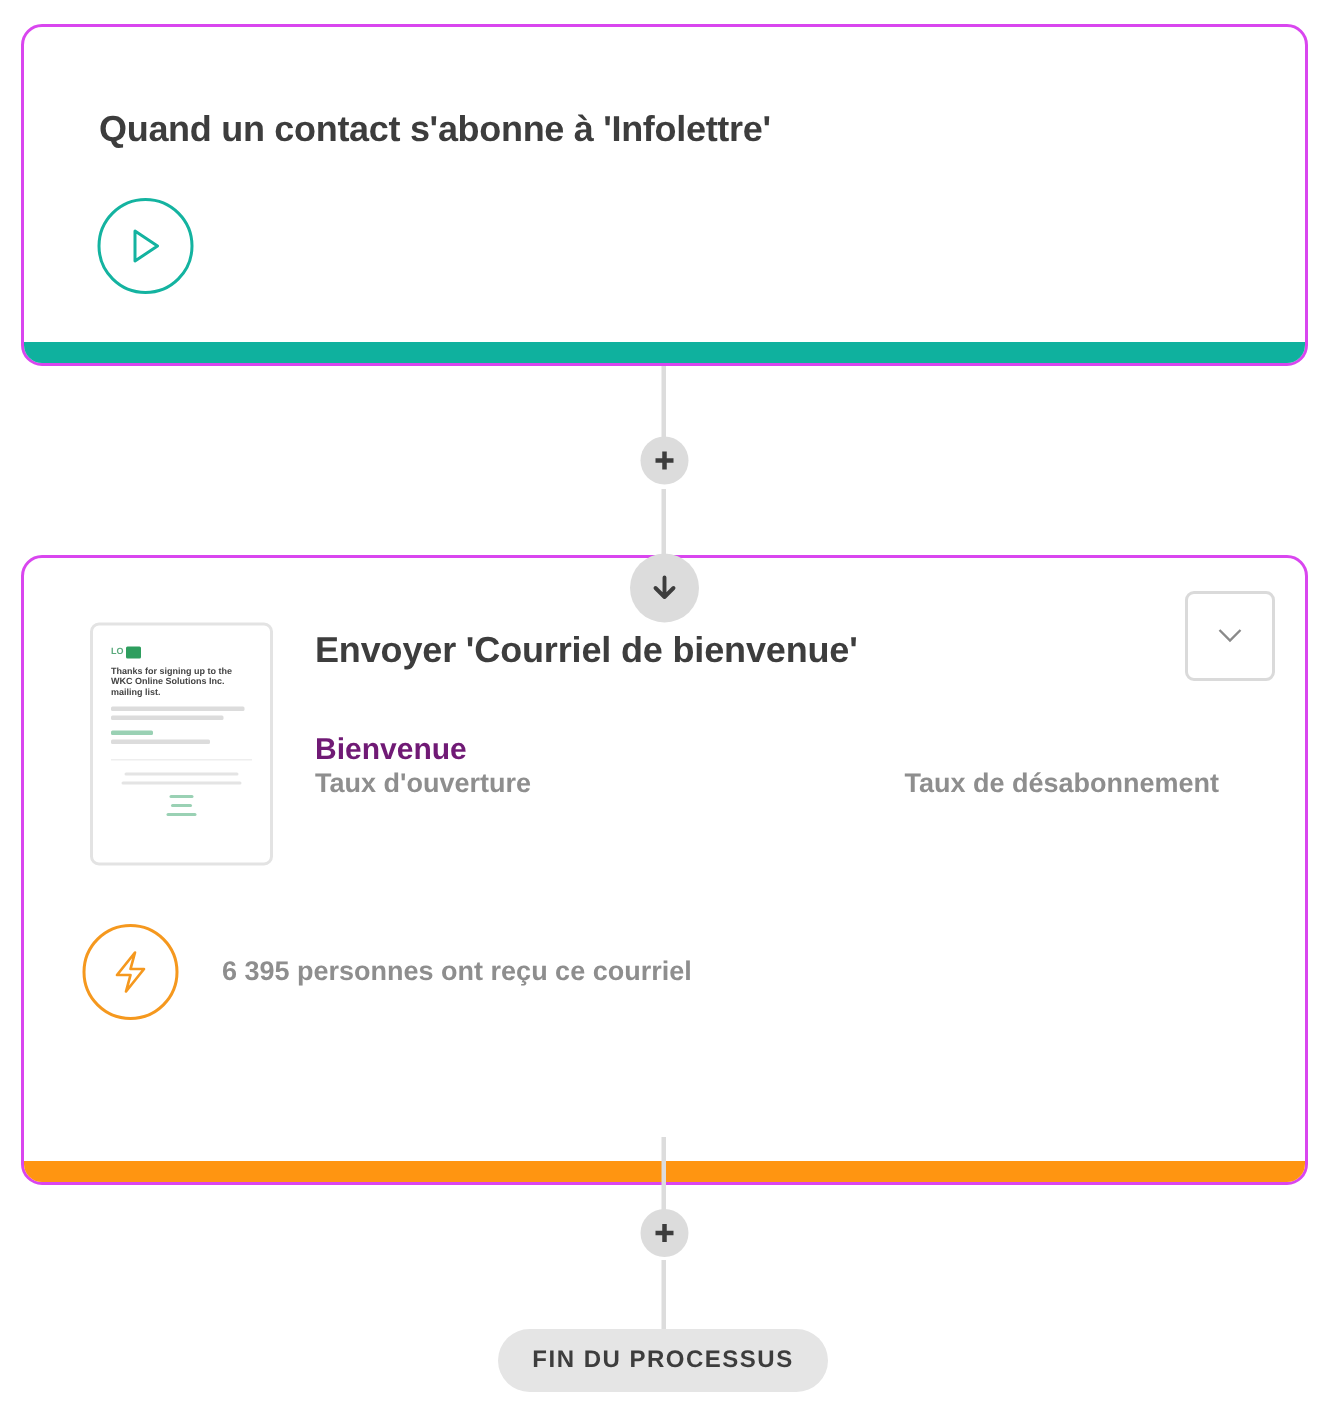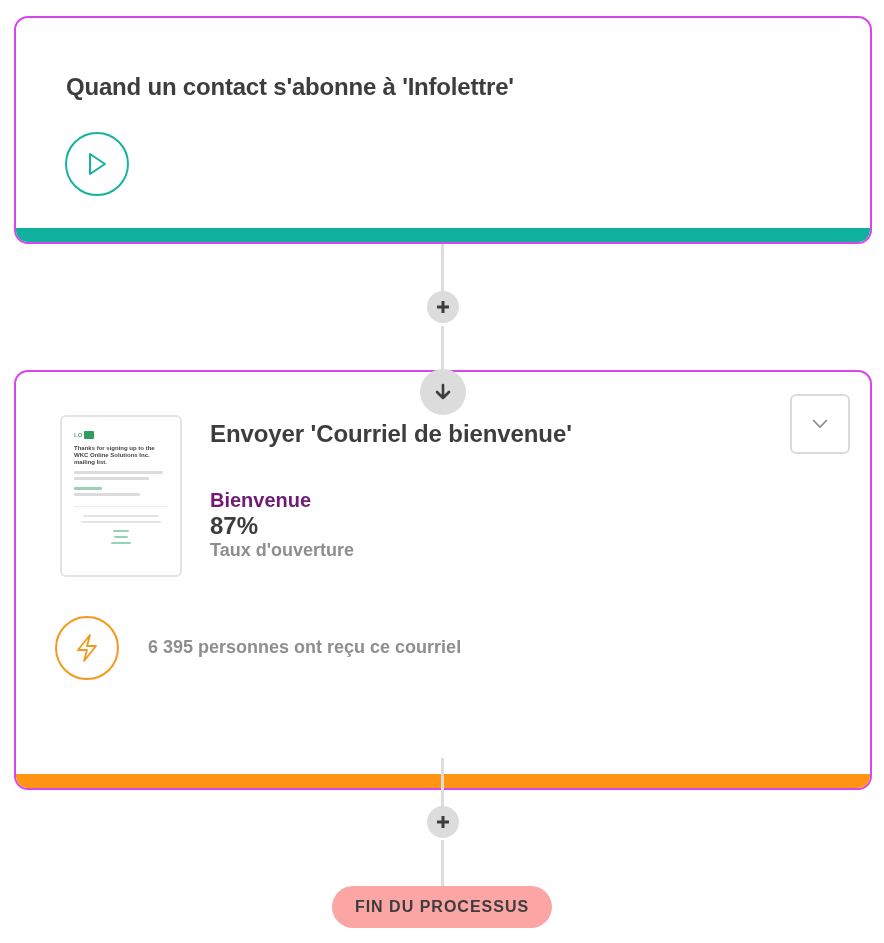--- a/index.html
+++ b/index.html
@@ -84,21 +84,21 @@
   .stat-1 { left: 194px; } .stat-2 { left: 410px; } .stat-3 { left: 587px; }
 
   .email .icon-circle { left: 39px; top: 244px; border: 2px solid #f5981e; }
   .email-count {
     position: absolute; left: 132px; top: 265px;
     font-size: 18px; font-weight: bold; color: #8e8e8e;
   }
 
   .end-pill {
     position: absolute; left: 332px; top: 886px; width: 220px; height: 42px;
-    border-radius: 21px; background: #fca5a5;
+    border-radius: 21px; background: #e5e5e5;
     display: flex; align-items: center; justify-content: center;
     font-size: 16px; font-weight: bold; color: #3d3d3d; letter-spacing: 1px;
   }
 </style>
 </head>
 <body>
 
 <div class="stage">
 
   <div class="card trigger">
@@ -148,24 +148,24 @@
     <div class="email-title">Envoyer 'Courriel de bienvenue'</div>
     <div class="email-sub">Bienvenue</div>
 
     <div class="dropdown-btn">
       <svg width="18" height="10" viewBox="0 0 18 10">
           <path d="M2 1 L9 8 L16 1" fill="none" stroke="#8a8a8a" stroke-width="1.6"></path>
         </svg>
     </div>
 
     <div class="stat stat-1">
-      <div class="val">87%</div>
       <div class="lbl">Taux d'ouverture</div>
     </div>
     <div class="stat stat-3">
+      <div class="lbl">Taux de désabonnement</div>
     </div>
 
     <div class="icon-circle">
       <svg width="26" height="30" viewBox="0 0 26 30">
           <path d="M16 2 L4 17 H13 L10 28 L22 13 H13 Z" fill="none" stroke="#f5981e" stroke-width="1.8" stroke-linejoin="round"></path>
         </svg>
     </div>
     <div class="email-count">6 395 personnes ont reçu ce courriel</div>
     <div class="bar"></div>
   </div>

